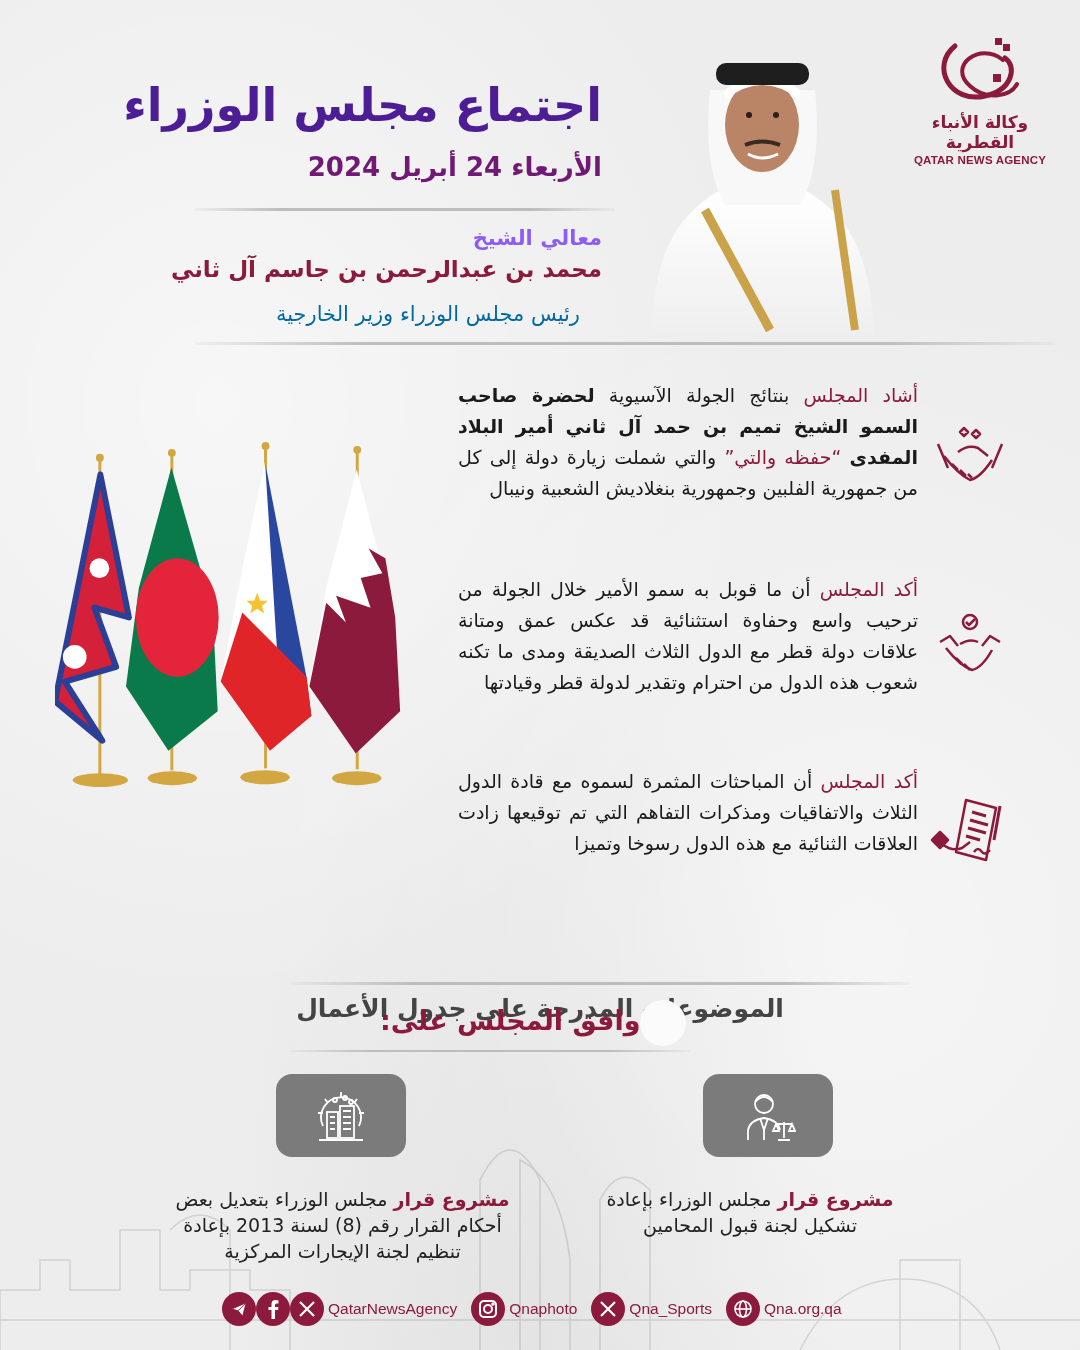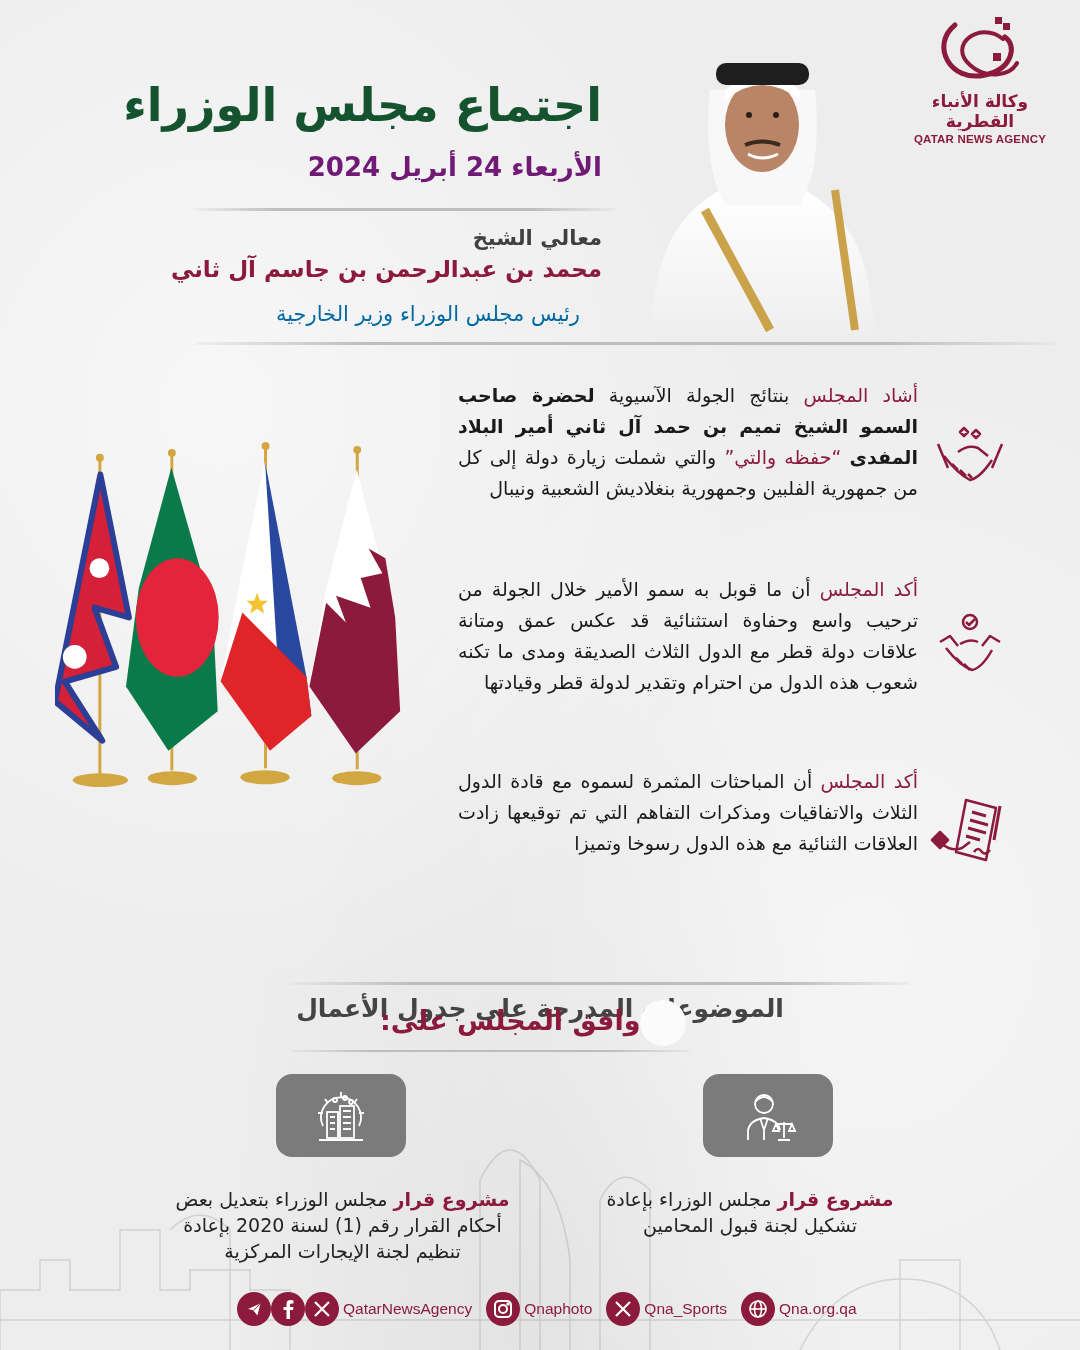--- a/index.html
+++ b/index.html
@@ -12,35 +12,35 @@
         radial-gradient(ellipse at 50% 95%, rgba(200,200,200,0.35), transparent 40%);
       font-family: "DejaVu Sans", sans-serif;
       position: relative;
       color: #222;
     }
     .abs { position: absolute; }
     .maroon { color: #8c1a3c; }
     .rtl { direction: rtl; text-align: right; }
 
     
-    .logo { left: 905px; top: 15px; width: 150px; text-align: center; }
+    .logo { left: 905px; top: 36px; width: 150px; text-align: center; }
     .logo svg { display: block; margin: 0 auto; }
     .logo-ar { font-size: 17px; font-weight: bold; color: #8c1a3c; margin-top: 4px; direction: rtl; }
     .logo-en { font-family: "Liberation Sans", sans-serif; font-size: 11.5px; font-weight: bold; color: #8c1a3c; letter-spacing: 0.2px; margin-top: 2px; }
 
     
-    .title { right: 478px; top: 78px; font-size: 46px; font-weight: bold; color: #14532d; white-space: nowrap; }
+    .title { right: 478px; top: 78px; font-size: 46px; font-weight: bold; color: #4c1d95; white-space: nowrap; }
     .date { right: 478px; top: 152px; font-size: 26px; font-weight: bold; color: #701a75; white-space: nowrap; }
     .hr { height: 3px; background: linear-gradient(to right, rgba(180,180,180,0.1), #bdbdbd 20%, #bdbdbd 80%, rgba(180,180,180,0.1)); }
     .hr1 { left: 195px; top: 208px; width: 420px; }
     .hr2 { left: 195px; top: 342px; width: 860px; }
     .hr3 { left: 290px; top: 982px; width: 620px; }
     .hr4 { left: 290px; top: 1050px; width: 400px; height: 2px; }
 
-    .honor { right: 478px; top: 226px; font-size: 21px; font-weight: bold; color: #404040; white-space: nowrap; }
+    .honor { right: 478px; top: 226px; font-size: 21px; font-weight: bold; color: #8b5cf6; white-space: nowrap; }
     .name { right: 478px; top: 256px; font-size: 23px; font-weight: bold; color: #8c1a3c; white-space: nowrap; }
     .role { right: 500px; top: 302px; font-size: 21px; color: #0369a1; white-space: nowrap; }
 
     
     .portrait { left: 650px; top: 30px; width: 225px; height: 308px; overflow: hidden; }
 
     
     .para { left: 458px; width: 460px; font-size: 19px; line-height: 31px; color: #1a1a1a; text-align: justify; text-align-last: right; }
     .para b { font-weight: bold; }
     .p1 { top: 380px; }
@@ -63,21 +63,21 @@
     .card1 { left: 276px; top: 1074px; }
     .card2 { left: 703px; top: 1074px; }
     .ctext { font-size: 19px; line-height: 26px; color: #222; text-align: center; direction: rtl; }
     .ct1 { left: 165px; top: 1186px; width: 355px; }
     .ct2 { left: 590px; top: 1186px; width: 320px; }
 
     
     .skyline { left: 0; top: 1120px; width: 1080px; height: 230px; opacity: 0.18; }
 
     
-    .footer { left: 237px; top: 1291px; height: 36px; display: flex; align-items: center; font-family: "Liberation Sans", sans-serif; }
+    .footer { left: 222px; top: 1291px; height: 36px; display: flex; align-items: center; font-family: "Liberation Sans", sans-serif; }
     .soc { width: 34px; height: 34px; border-radius: 50%; background: #8c1a3c; display: flex; align-items: center; justify-content: center; }
     .handle { font-size: 15.5px; color: #8c1a3c; margin: 0 14px 0 4px; white-space: nowrap; }
   </style>
 </head>
 <body>
 
 <svg class="abs skyline" viewBox="0 0 1080 230" fill="none" stroke="#555" stroke-width="1.5">
   <path d="M0 230 V170 h40 v-30 h30 v30 h50 v-60 h40 v60 h30 v-20 h60 v20 h40 V230"></path>
   <path d="M170 110 q30 -30 60 0 v120"></path>
   <path d="M480 230 V60 q30 -60 60 0 v170"></path>
@@ -228,21 +228,21 @@
     <rect x="16" y="26" width="11" height="26"></rect>
     <rect x="29" y="20" width="14" height="32"></rect>
     <path d="M19 31 h5 M19 37 h5 M19 43 h5 M32 25 h8 M32 31 h8 M32 37 h8 M32 43 h8"></path>
     <circle cx="24" cy="14" r="2"></circle>
       <circle cx="34" cy="12" r="2"></circle>
       <circle cx="40" cy="16" r="2"></circle>
     <path d="M8 54 h44"></path>
   </svg>
 </div>
 <div class="abs ctext ct1">
-  <span class="maroon" style="font-weight:bold">مشروع قرار</span><span> مجلس الوزراء بتعديل بعض أحكام القرار رقم (1) لسنة 2020 بإعادة تنظيم لجنة الإيجارات المركزية</span>
+  <span class="maroon" style="font-weight:bold">مشروع قرار</span><span> مجلس الوزراء بتعديل بعض أحكام القرار رقم (8) لسنة 2013 بإعادة تنظيم لجنة الإيجارات المركزية</span>
 </div>
 
 <div class="abs footer">
   <div class="soc">
     <svg width="18" height="18" viewBox="0 0 20 20">
         <path d="M2 10 L18 3 L14 18 L9 12 Z M9 12 L18 3" fill="#fff" stroke="#8c1a3c" stroke-width="1"></path>
       </svg>
   </div>
   <div class="soc">
     <svg width="16" height="20" viewBox="0 0 16 20">

